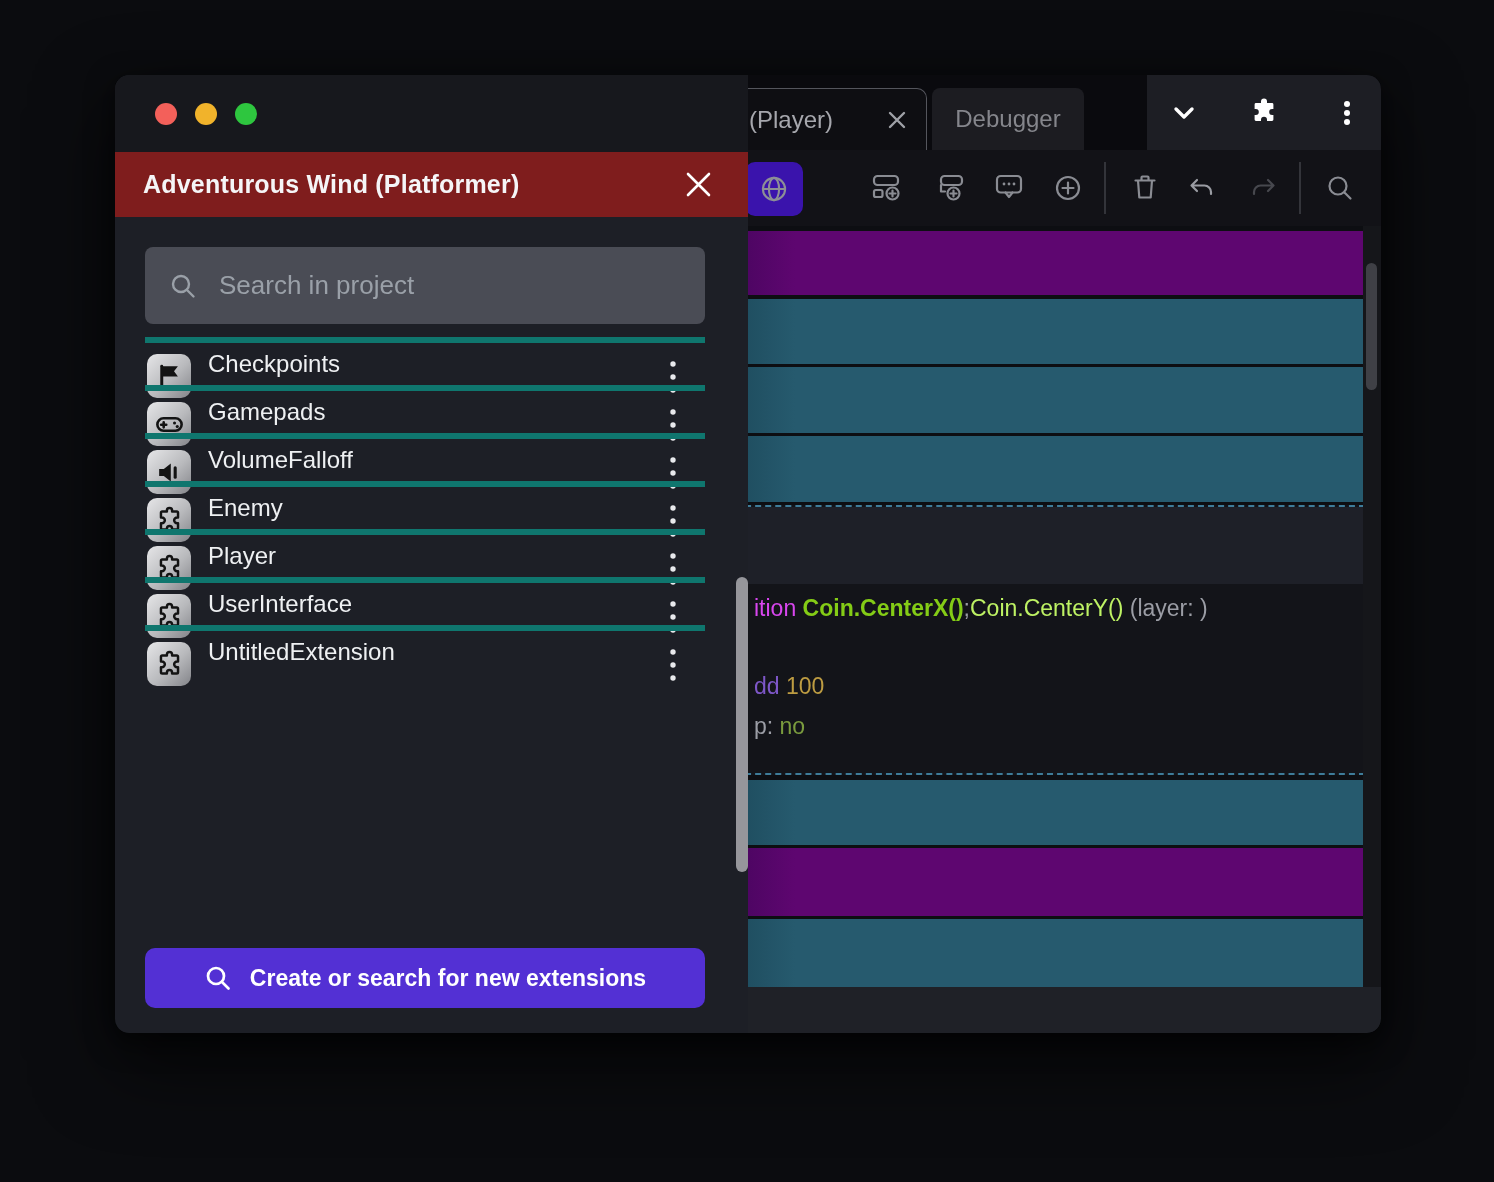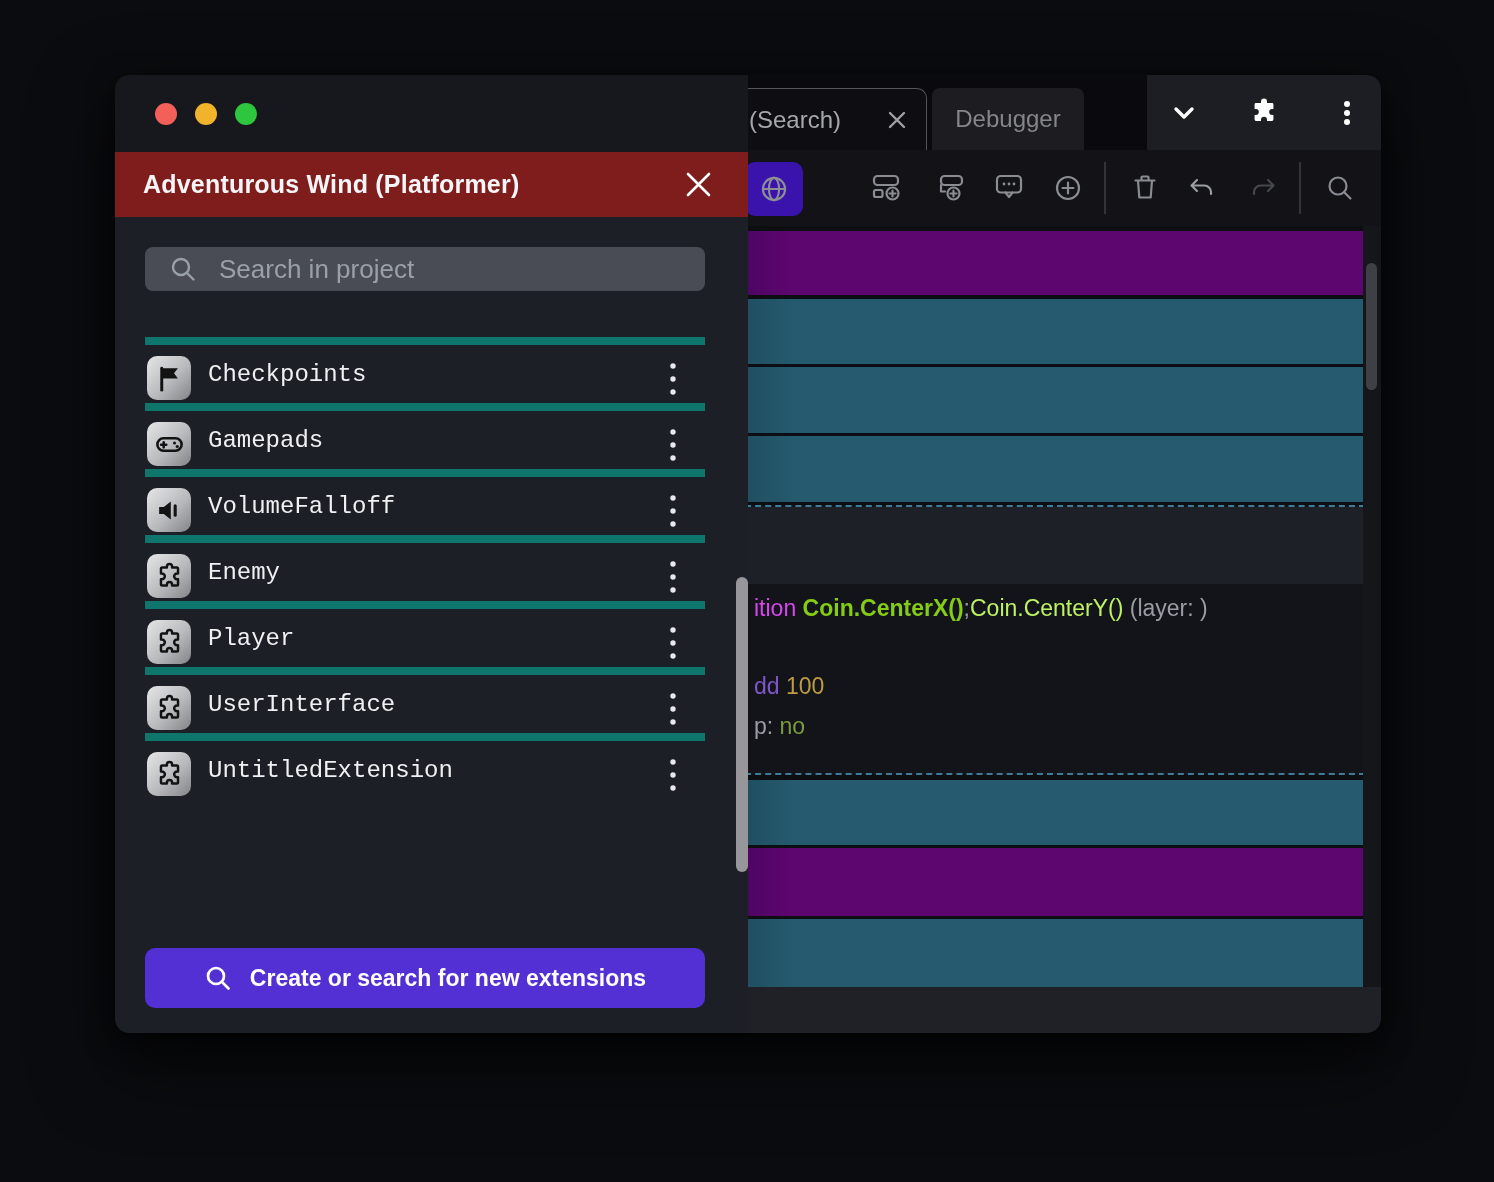--- a/index.html
+++ b/index.html
@@ -51,28 +51,28 @@
   
   .panel { position:absolute; left:0; top:0; width:633px; height:958px; background:#1d1f26;
            border-radius:14px 0 0 14px; overflow:hidden; }
   .panel-titlebar { position:absolute; left:0; top:0; right:0; height:77px; background:#17181d; }
   .light { position:absolute; top:28px; width:22px; height:22px; border-radius:50%; }
   .panel-header { position:absolute; left:0; top:77px; right:0; height:65px; background:#7f1d1d;
                   display:flex; align-items:center; }
   .panel-title { margin-left:28px; color:#f5f5f7; font-size:25px; font-weight:bold; letter-spacing:.2px; }
   .panel-close { position:absolute; right:36px; top:19px; width:27px; height:27px; cursor:pointer; }
 
-  .searchbox { position:absolute; left:30px; top:172px; width:560px; height:44px;
+  .searchbox { position:absolute; left:30px; top:172px; width:560px; height:77px;
                background:#4a4c55; border-radius:8px; display:flex; align-items:center; }
   .searchbox .mag { margin-left:24px; width:28px; height:28px; }
   .searchbox .ph { margin-left:22px; color:#9aa0a8; font-size:26px; }
 
   .ext-list { position:absolute; left:30px; top:262px; width:560px; }
-  .ext-row { position:relative; height:66px; border-top:8px solid #0f766e;
-             display:flex; align-items:center; cursor:pointer;font-family:Liberation Mono, monospace; }
+  .ext-row { position:relative; height:48px; border-top:6px solid #0f766e;
+             display:flex; align-items:center; cursor:pointer; }
   .tile { position:absolute; left:2px; top:11px; width:44px; height:44px; border-radius:10px;
           background:linear-gradient(135deg,#e6e6e8 0%,#b9babd 55%,#838489 100%);
           display:flex; align-items:center; justify-content:center; }
   .tile svg { width:31px; height:31px; }
   .ext-label { position:absolute; left:63px; color:#eef0f2; font-size:24px; }
   .kebab { position:absolute; left:518px; top:15px; width:20px; height:38px; }
 
   .cta { position:absolute; left:30px; top:873px; width:560px; height:60px; border-radius:10px;
          background:#5330d4; border:none; display:flex; align-items:center; justify-content:center;
          gap:18px; cursor:pointer; }
@@ -81,21 +81,21 @@
                        border-radius:6px; background:#96969b; }
 </style>
 </head>
 <body>
 
 <div class="stage">
   <div class="window">
 
     <div class="tabbar">
       <div class="tab-events">
-        <span class="lbl">(Search)</span>
+        <span class="lbl">(Player)</span>
         <span class="tab-close">
           <svg viewBox="0 0 26 26" fill="none" stroke="#9fa1a7" stroke-width="2.4" stroke-linecap="round">
             <path d="M6 6l14 14M20 6L6 20"></path>
             </svg>
         </span>
       </div>
       <div class="tab-debugger">
         <span>Debugger</span>
       </div>
       <div class="topright">

